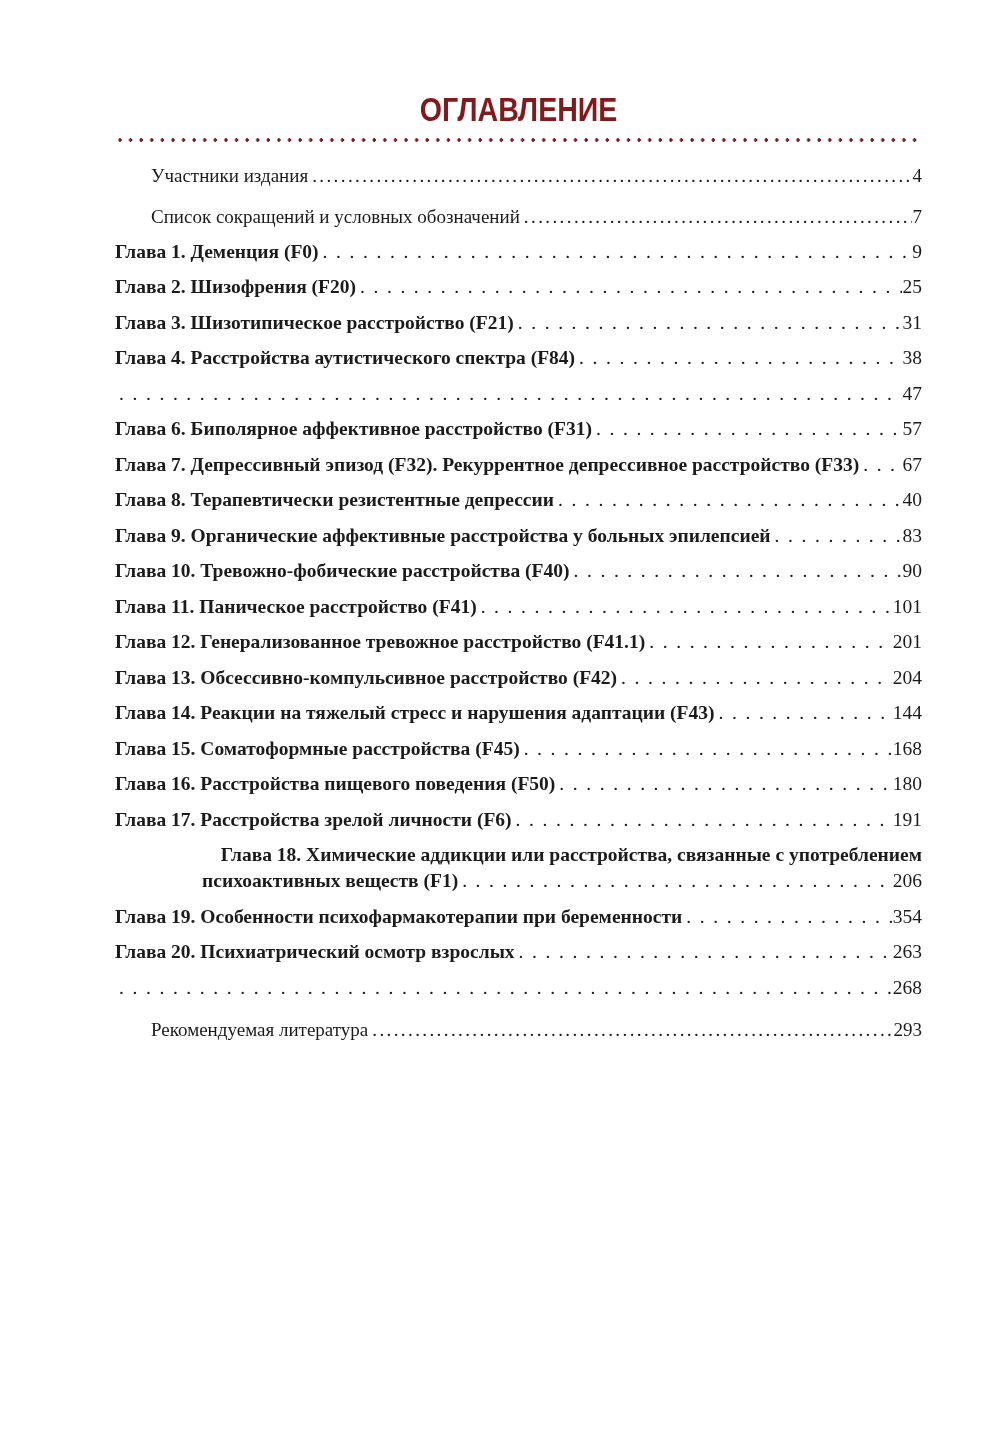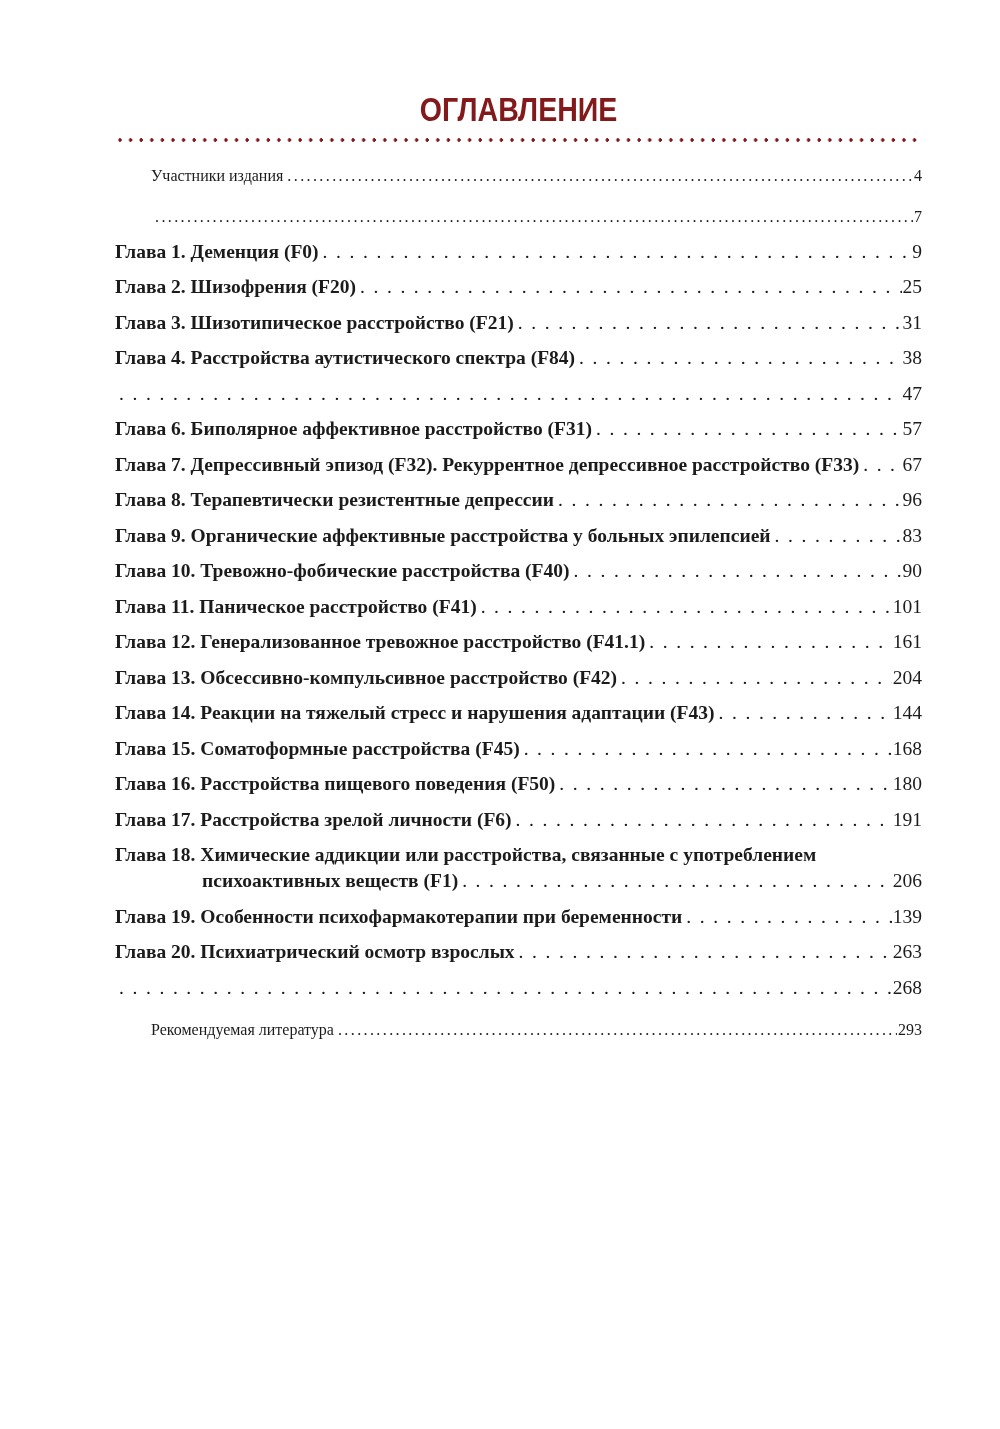--- a/index.html
+++ b/index.html
@@ -48,31 +48,32 @@
   .toc-list {
     margin-top: 16px;
   }
   .row {
     display: flex;
     align-items: baseline;
     white-space: nowrap;
     overflow: hidden;
   }
   .row.plain {
-    font-size: 16px;
+    font-size: 19px;
     line-height: 21px;
     padding-left: 36px;
     margin-top: 20px;
     justify-content: flex-end;
   }
   .row.chapter {
     font-weight: 700;
     font-size: 19.5px;
     line-height: 22px;
     margin-top: 13.5px;
+    justify-content: flex-end;
   }
   .row.wrap-first {
     margin-bottom: 0;
   }
   .row.wrap-second {
     margin-top: 4px;
     padding-left: 87px;
   }
   .leader {
     flex: 1 1 auto;
@@ -103,20 +104,21 @@
 
     <div class="dotted-rule"></div>
 
     <div class="toc-list" id="toc-list">
         <div class="row plain">
         <span class="label">Участники издания</span>
         <span class="leader dense">........................................................................................................................................................................................................</span>
         <span class="pagenum">4</span>
       </div>
         <div class="row plain">
+        <span class="label">Список сокращений и условных обозначений</span>
         <span class="leader dense">........................................................................................................................................................................................................</span>
         <span class="pagenum">7</span>
       </div>
         <div class="row chapter">
         <span class="label">Глава 1. Деменция (F0)</span>
         <span class="leader spaced">........................................................................................................................</span>
         <span class="pagenum">9</span>
       </div>
         <div class="row chapter">
         <span class="label">Глава 2. Шизофрения (F20)</span>
@@ -143,41 +145,41 @@
         <span class="pagenum">57</span>
       </div>
         <div class="row chapter">
         <span class="label">Глава 7. Депрессивный эпизод (F32). Рекуррентное депрессивное расстройство (F33)</span>
         <span class="leader spaced">........................................................................................................................</span>
         <span class="pagenum">67</span>
       </div>
         <div class="row chapter">
         <span class="label">Глава 8. Терапевтически резистентные депрессии</span>
         <span class="leader spaced">........................................................................................................................</span>
-        <span class="pagenum">96</span>
+        <span class="pagenum">40</span>
       </div>
         <div class="row chapter">
         <span class="label">Глава 9. Органические аффективные расстройства у больных эпилепсией</span>
         <span class="leader spaced">........................................................................................................................</span>
         <span class="pagenum">83</span>
       </div>
         <div class="row chapter">
         <span class="label">Глава 10. Тревожно-фобические расстройства (F40)</span>
         <span class="leader spaced">........................................................................................................................</span>
         <span class="pagenum">90</span>
       </div>
         <div class="row chapter">
         <span class="label">Глава 11. Паническое расстройство (F41)</span>
         <span class="leader spaced">........................................................................................................................</span>
         <span class="pagenum">101</span>
       </div>
         <div class="row chapter">
         <span class="label">Глава 12. Генерализованное тревожное расстройство (F41.1)</span>
         <span class="leader spaced">........................................................................................................................</span>
-        <span class="pagenum">161</span>
+        <span class="pagenum">201</span>
       </div>
         <div class="row chapter">
         <span class="label">Глава 13. Обсессивно-компульсивное расстройство (F42)</span>
         <span class="leader spaced">........................................................................................................................</span>
         <span class="pagenum">204</span>
       </div>
         <div class="row chapter">
         <span class="label">Глава 14. Реакции на тяжелый стресс и нарушения адаптации (F43)</span>
         <span class="leader spaced">........................................................................................................................</span>
         <span class="pagenum">144</span>
@@ -202,21 +204,21 @@
 
       </div>
         <div class="row chapter wrap-second">
         <span class="label">психоактивных веществ (F1)</span>
         <span class="leader spaced">........................................................................................................................</span>
         <span class="pagenum">206</span>
       </div>
         <div class="row chapter">
         <span class="label">Глава 19. Особенности психофармакотерапии при беременности</span>
         <span class="leader spaced">........................................................................................................................</span>
-        <span class="pagenum">139</span>
+        <span class="pagenum">354</span>
       </div>
         <div class="row chapter">
         <span class="label">Глава 20. Психиатрический осмотр взрослых</span>
         <span class="leader spaced">........................................................................................................................</span>
         <span class="pagenum">263</span>
       </div>
         <div class="row chapter">
         <span class="leader spaced">........................................................................................................................</span>
         <span class="pagenum">268</span>
       </div>

